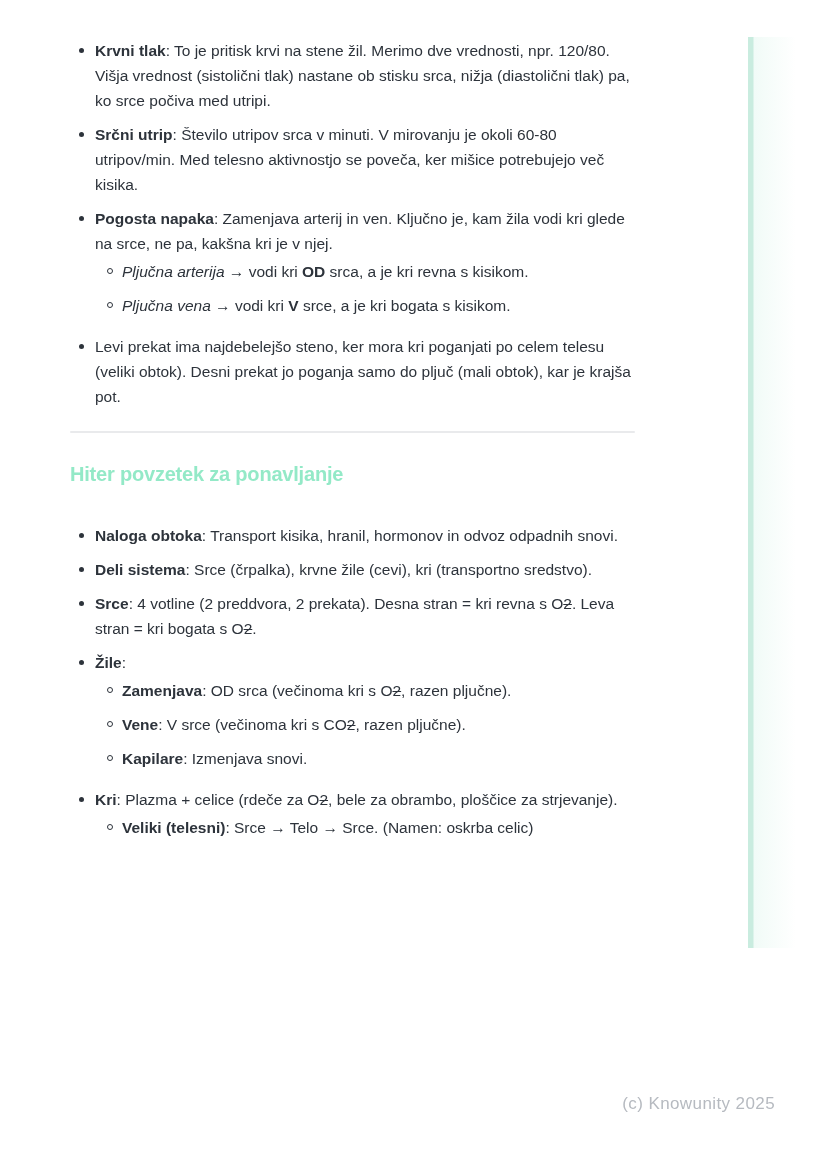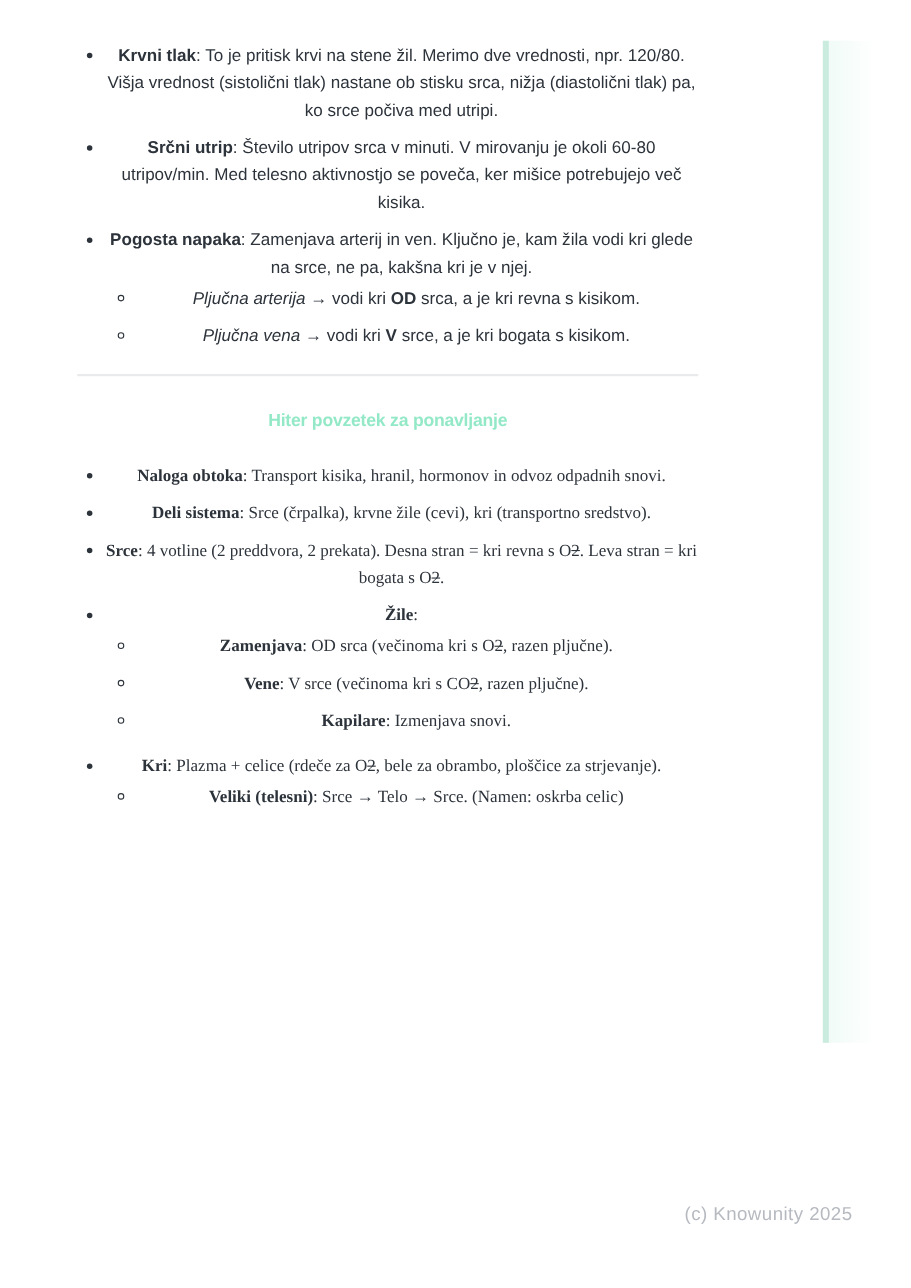--- a/index.html
+++ b/index.html
@@ -20,21 +20,20 @@
       var(--accent-edge, #c9ecdf) 5px,
       var(--accent-soft, #f1fbf7) 6px,
       rgba(255,255,255,0) 100%);
   }
   .content {
     position: absolute;
     left: 70px; top: 38px;
     width: 565px;
     font-size: 15.5px;
     line-height: 25px;
-    text-align: center;
   }
   .list { margin: 0; }
   .li { position: relative; padding-left: 25px; margin-top: 9px; }
   .list > .li:first-child { margin-top: 0; }
   .li.sub { padding-left: 52px; margin-top: 3px; }
   .li.sub + .li.sub { margin-top: 9px; }
   .li.sub + .li:not(.sub) { margin-top: 16px; }
   .marker {
     position: absolute; left: 9px; top: 10px;
     width: 5px; height: 5px; border-radius: 50%;
@@ -49,44 +48,45 @@
   .b { font-weight: 700; }
   .i { font-style: italic; }
   .st { text-decoration: line-through; }
   .divider {
     height: 2px; border-radius: 1px;
     background: #e9eaec;
     margin-top: 22px;
   }
   .heading {
     margin: 26px 0 0 0;
-    font-size: 16px; line-height: 30px;
+    font-size: 20px; line-height: 30px;
     font-weight: 700;
     letter-spacing: -0.2px;
     color: var(--accent, #93e9c7);
   }
-  .list.summary { margin-top: 22px; font-family: Liberation Serif, serif; }
+  .list.summary { margin-top: 34px; }
   .footer {
     position: absolute;
     right: 53px; bottom: 57px;
     font-size: 17px;
     letter-spacing: 0.4px;
     color: #b6bac0;
   }
 </style>
 </head>
 <body style="--accent: #93e9c7; --accent-edge: #c9ecdf; --accent-soft: #f1fbf7;">
 
 <div class="content">
   <div class="list top">
       <div class="li"><span class="marker"></span><span class="txt"><span class="b">Krvni tlak</span><span>: To je pritisk krvi na stene žil. Merimo dve vrednosti, npr. 120/80. Višja vrednost (sistolični tlak) nastane ob stisku srca, nižja (diastolični tlak) pa, ko srce počiva med utripi.</span></span></div>
       <div class="li"><span class="marker"></span><span class="txt"><span class="b">Srčni utrip</span><span>: Število utripov srca v minuti. V mirovanju je okoli 60-80 utripov/min. Med telesno aktivnostjo se poveča, ker mišice potrebujejo več kisika.</span></span></div>
       <div class="li"><span class="marker"></span><span class="txt"><span class="b">Pogosta napaka</span><span>: Zamenjava arterij in ven. Ključno je, kam žila vodi kri glede na srce, ne pa, kakšna kri je v njej.</span></span></div>
       <div class="li sub"><span class="marker"></span><span class="txt"><span class="i">Pljučna arterija</span><span> → vodi kri </span><span class="b">OD</span><span> srca, a je kri revna s kisikom.</span></span></div>
       <div class="li sub"><span class="marker"></span><span class="txt"><span class="i">Pljučna vena</span><span> → vodi kri </span><span class="b">V</span><span> srce, a je kri bogata s kisikom.</span></span></div>
+      <div class="li"><span class="marker"></span><span class="txt"><span>Levi prekat ima najdebelejšo steno, ker mora kri poganjati po celem telesu (veliki obtok). Desni prekat jo poganja samo do pljuč (mali obtok), kar je krajša pot.</span></span></div>
     </div>
   <div class="divider"></div>
   <h2 class="heading">Hiter povzetek za ponavljanje</h2>
   <div class="list summary">
       <div class="li"><span class="marker"></span><span class="txt"><span class="b">Naloga obtoka</span><span>: Transport kisika, hranil, hormonov in odvoz odpadnih snovi.</span></span></div>
       <div class="li"><span class="marker"></span><span class="txt"><span class="b">Deli sistema</span><span>: Srce (črpalka), krvne žile (cevi), kri (transportno sredstvo).</span></span></div>
       <div class="li"><span class="marker"></span><span class="txt"><span class="b">Srce</span><span>: 4 votline (2 preddvora, 2 prekata). Desna stran = kri revna s O</span><span class="st">2</span><span>. Leva stran = kri bogata s O</span><span class="st">2</span><span>.</span></span></div>
       <div class="li"><span class="marker"></span><span class="txt"><span class="b">Žile</span><span>:</span></span></div>
       <div class="li sub"><span class="marker"></span><span class="txt"><span class="b">Zamenjava</span><span>: OD srca (večinoma kri s O</span><span class="st">2</span><span>, razen pljučne).</span></span></div>
       <div class="li sub"><span class="marker"></span><span class="txt"><span class="b">Vene</span><span>: V srce (večinoma kri s CO</span><span class="st">2</span><span>, razen pljučne).</span></span></div>

